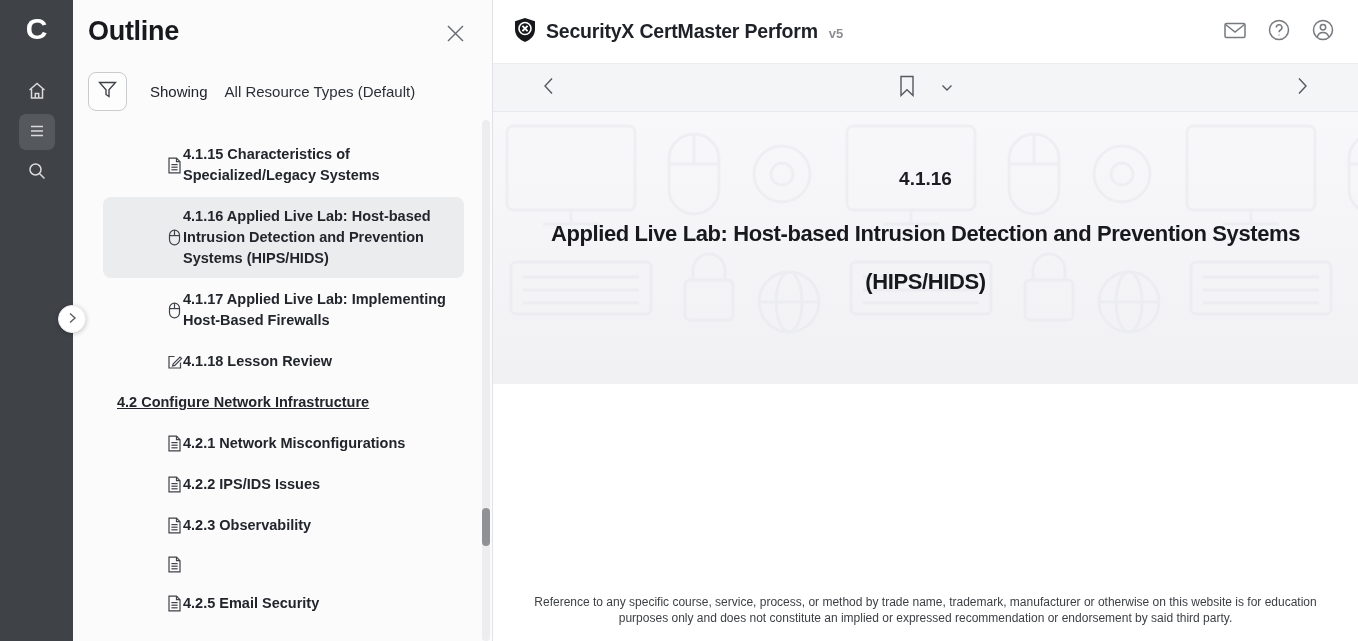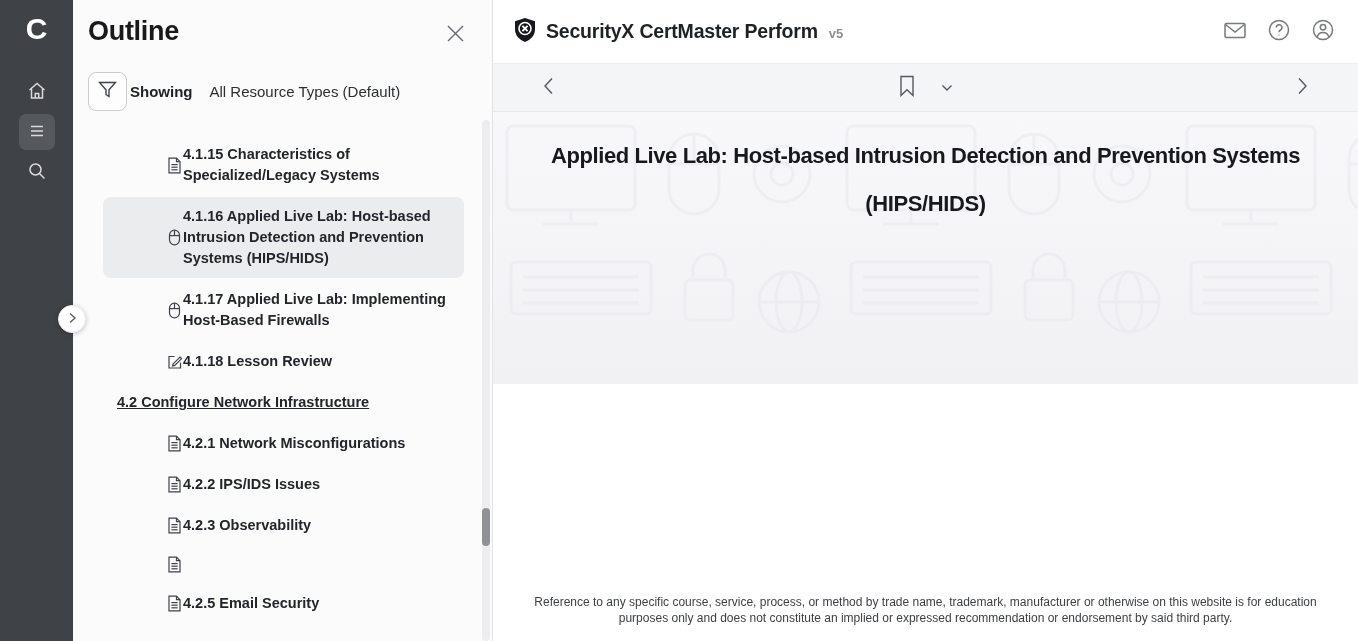--- a/index.html
+++ b/index.html
@@ -47,21 +47,21 @@
     margin-left:auto; margin-right:8px; margin-top:6px; background:none; border:none;
     cursor:pointer; width:26px; height:26px; display:flex; align-items:center; justify-content:center;
   }
   .outline-close svg { stroke:#6b6e73; stroke-width:1.5; fill:none; }
   .filter-row { margin:24px 0 0 15px; display:flex; align-items:center; }
   .filter-btn {
     width:39px; height:39px; border:1px solid #c9cbcf; border-radius:8px; background:#fdfdfe;
     display:flex; align-items:center; justify-content:center; cursor:pointer;
   }
   .filter-btn svg { stroke:#3f4247; fill:none; stroke-width:1.4; }
-  .filter-showing { margin-left:3px; font-size:15px; font-weight:700; color:#202329; }
+  .filter-showing { margin-left:23px; font-size:15px; font-weight:400; color:#202329; }
   .filter-value { margin-left:17px; font-size:15px; color:#2c2f35; }
 
   .outline-list { margin-top:24px; padding:0 28px 0 30px; }
   .o-item {
     display:flex; align-items:center; gap:0; padding:9px 8px 9px 64px;
     border-radius:8px; cursor:pointer; margin-bottom:2px;
     font-size:14.5px; font-weight:700; line-height:21px; color:#22252b;
   }
   .o-item.selected { background:#ebecee; }
   .o-item .o-icon { flex:0 0 16px; display:flex; }
@@ -406,20 +406,21 @@
             <path d="M200 168 v-10 a16 16 0 0 1 32 0 v10"></path>
             <circle cx="296" cy="190" r="30"></circle>
               <ellipse cx="296" cy="190" rx="13" ry="30"></ellipse>
               <line x1="266" y1="190" x2="326" y2="190"></line>
           </g>
         </pattern>
       </defs>
       <rect width="100%" height="100%" fill="url(#tech)" opacity="0.55"></rect>
     </svg>
     <div class="banner-content">
+      <div class="section-number">4.1.16</div>
       <h2 class="lesson-title">Applied Live Lab: Host-based Intrusion Detection and Prevention Systems (HIPS/HIDS)</h2>
     </div>
   </section>
 
   <footer class="disclaimer">
     <p>Reference to any specific course, service, process, or method by trade name, trademark, manufacturer or otherwise on this website is for education purposes only and does not constitute an implied or expressed recommendation or endorsement by said third party.</p>
   </footer>
 
 </main>
 

